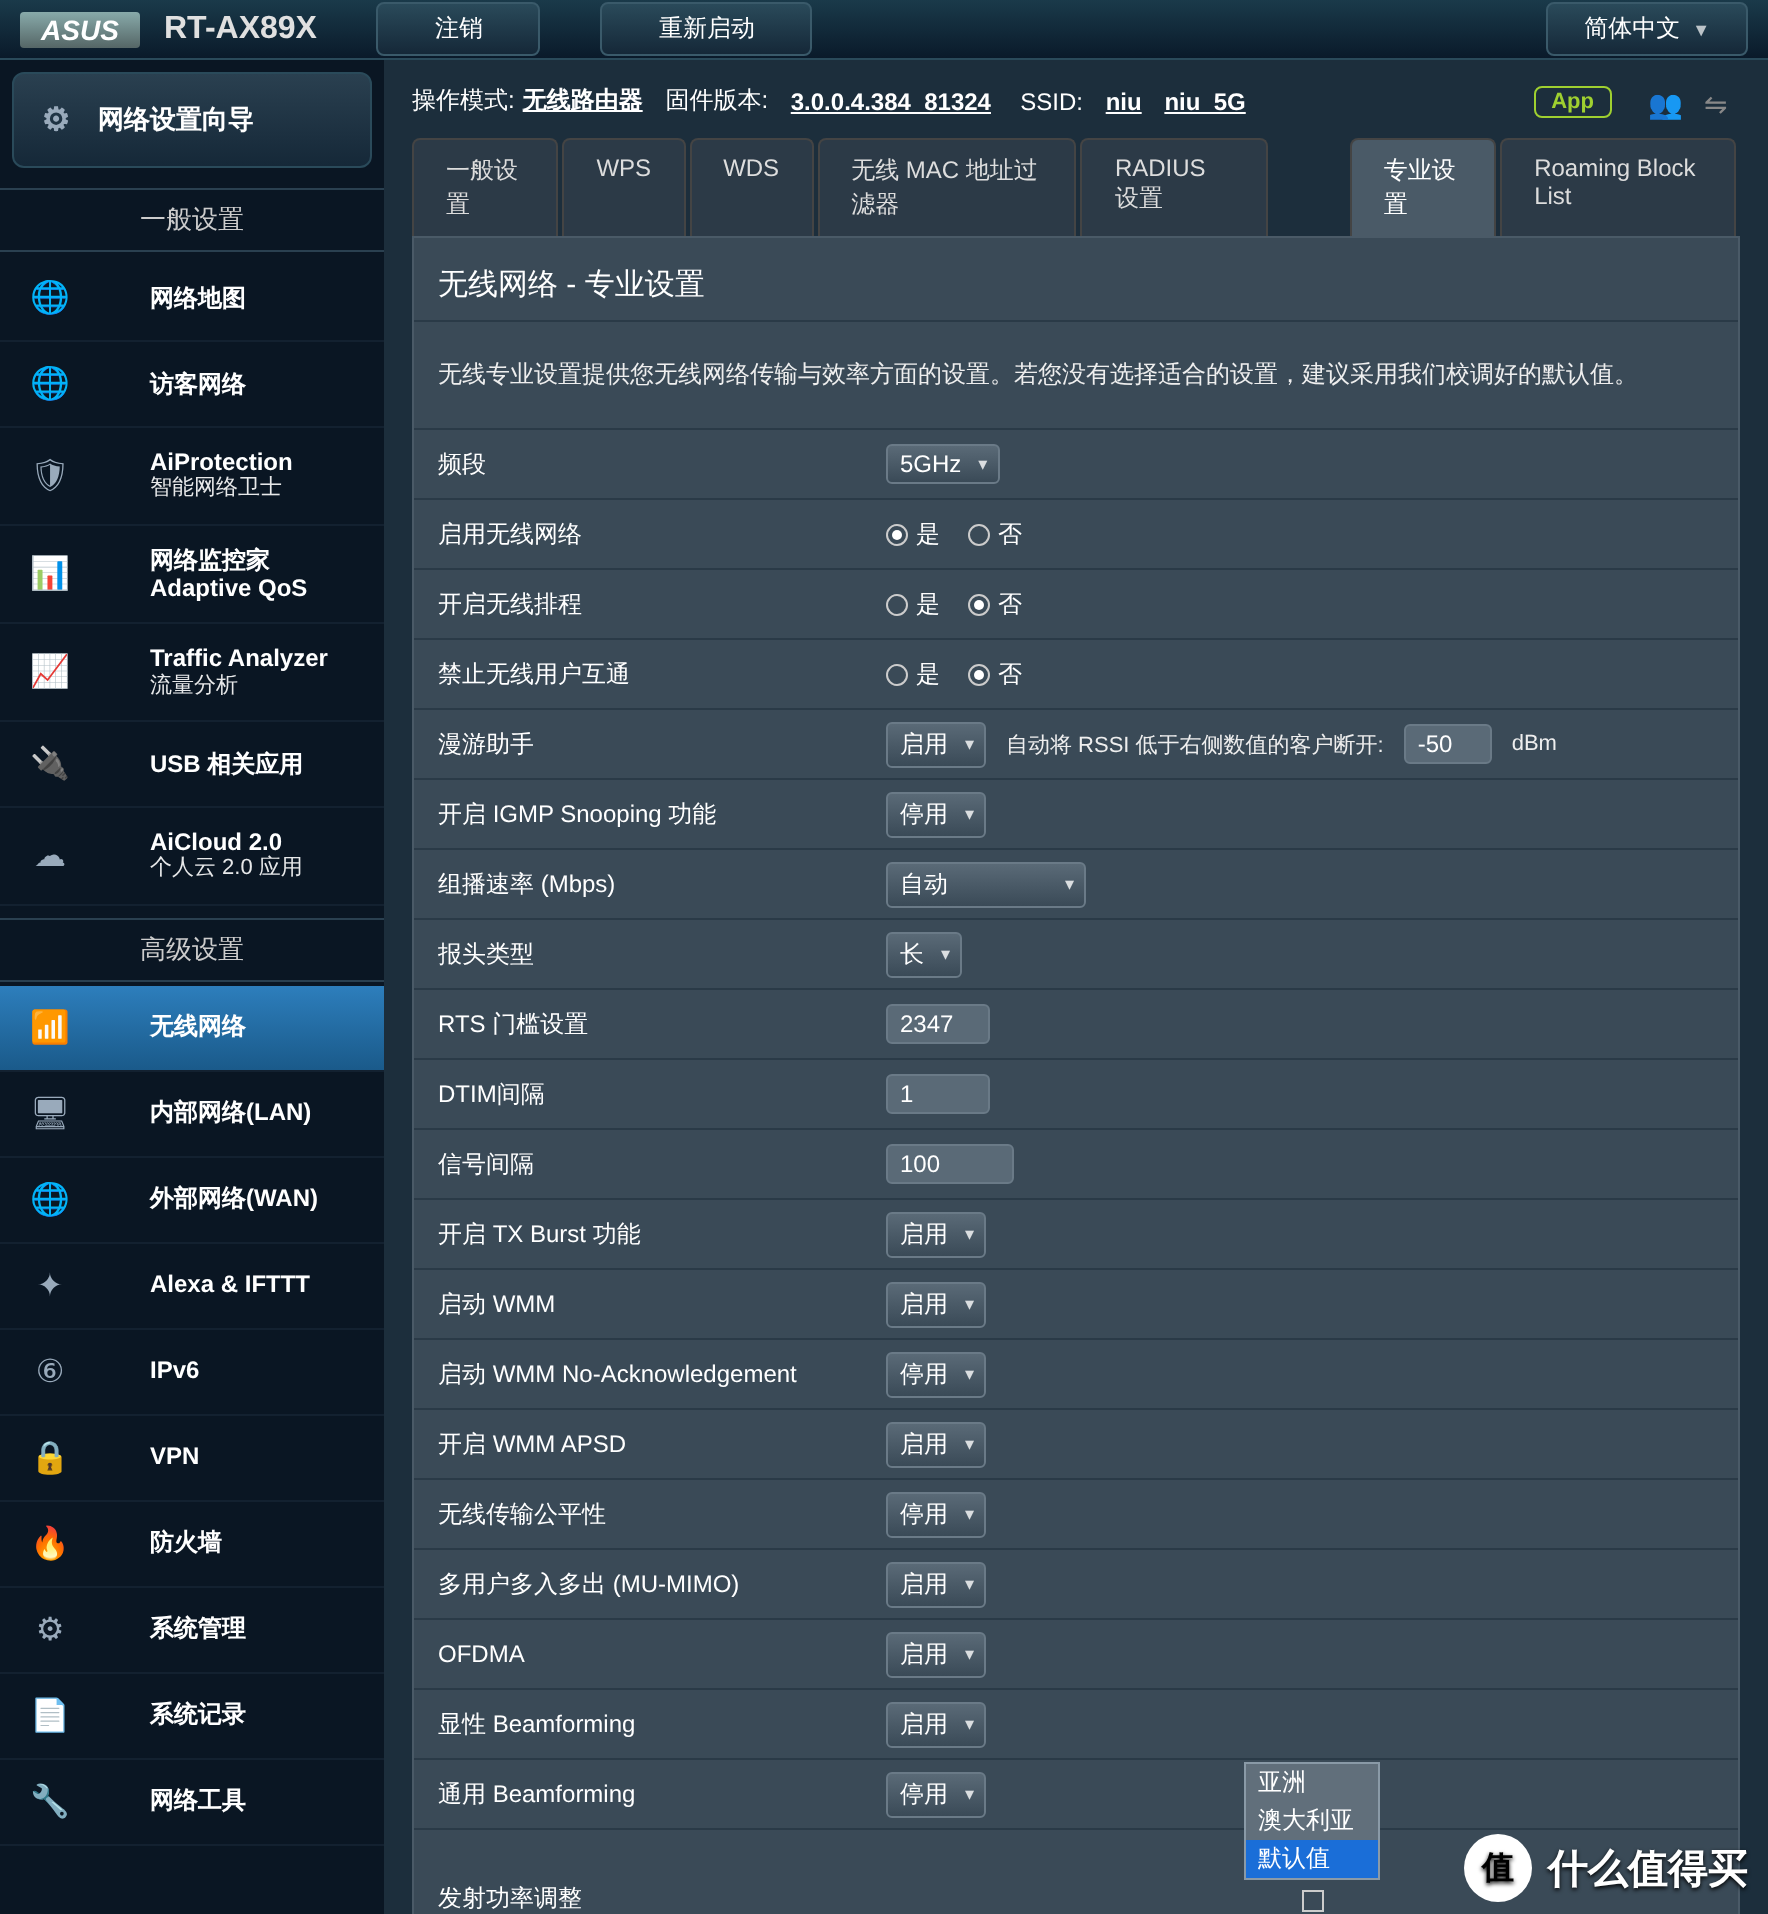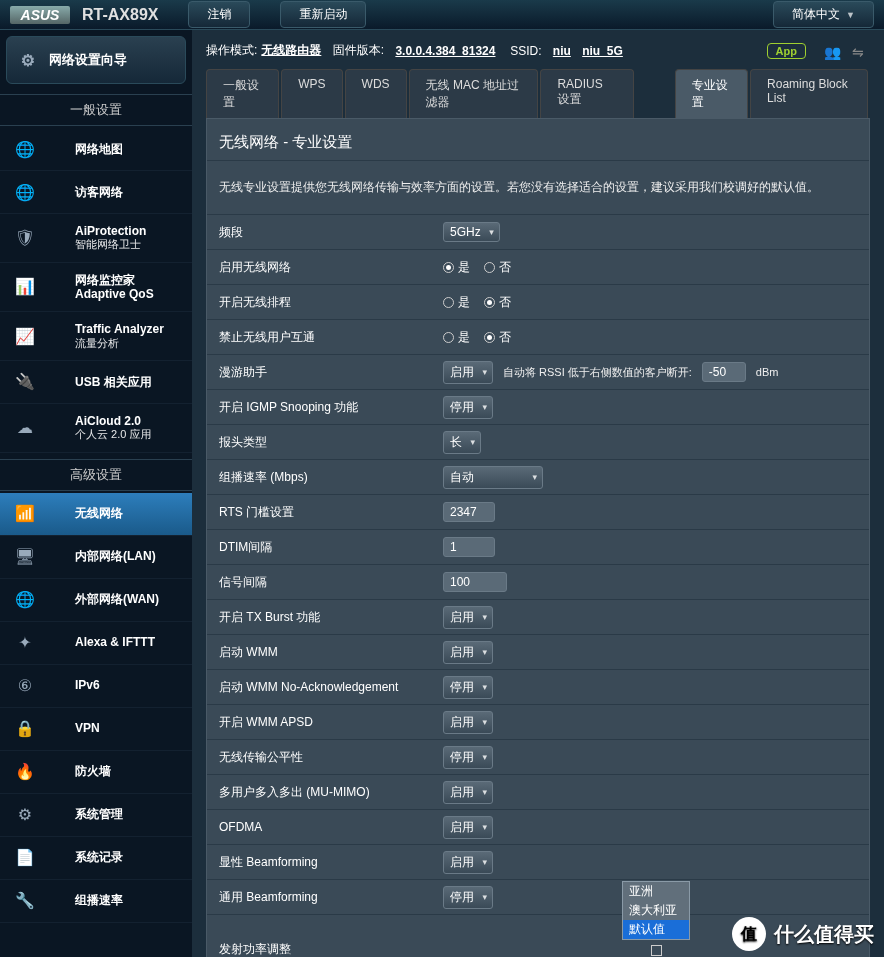--- a/index.html
+++ b/index.html
@@ -31,21 +31,21 @@
       font-style: italic;
     }
     .model {
       margin-left: 12px; font-size: 16px; font-weight: bold; color: #e0e0e0;
     }
     .hdr-btn {
       margin-left: 30px;
       background: linear-gradient(#2a4a5a, #152838);
       border: 1px solid #3a5a6a;
       color: #fff;
-      padding: 4px 18px;
+      padding: 4px 28px;
       border-radius: 4px;
       font-size: 12px;
       cursor: pointer;
     }
     .spacer { flex: 1; }
     .lang-select {
       background: linear-gradient(#2a4a5a, #152838);
       border: 1px solid #3a5a6a;
       color: #fff;
       padding: 4px 18px;
@@ -322,21 +322,21 @@
     <div class="sb-item">
       <span class="sb-icon">⚙</span>
       <span class="sb-label">系统管理</span>
     </div>
     <div class="sb-item">
       <span class="sb-icon">📄</span>
       <span class="sb-label">系统记录</span>
     </div>
     <div class="sb-item">
       <span class="sb-icon">🔧</span>
-      <span class="sb-label">组播速率</span>
+      <span class="sb-label">网络工具</span>
     </div>
   </div>
 
   <div class="content">
     <div class="status-bar">
       <span>操作模式:</span>
       <b class="u">无线路由器</b>
       &nbsp;
       <span>固件版本:</span>
       &nbsp;
@@ -432,30 +432,30 @@
         </div>
 
       <div class="form-row">
           <div class="form-label">开启 IGMP Snooping 功能</div>
         <div class="form-control">
             <div class="sel">停用</div>
           </div>
         </div>
 
       <div class="form-row">
+          <div class="form-label">组播速率 (Mbps)</div>
+        <div class="form-control">
+            <div class="sel wide">自动</div>
+          </div>
+        </div>
+
+      <div class="form-row">
           <div class="form-label">报头类型</div>
         <div class="form-control">
             <div class="sel" style="min-width:36px">长</div>
-          </div>
-        </div>
-
-      <div class="form-row">
-          <div class="form-label">组播速率 (Mbps)</div>
-        <div class="form-control">
-            <div class="sel wide">自动</div>
           </div>
         </div>
 
       <div class="form-row">
           <div class="form-label">RTS 门槛设置</div>
         <div class="form-control">
             <div class="txt" style="width:52px">2347</div>
           </div>
         </div>
 

